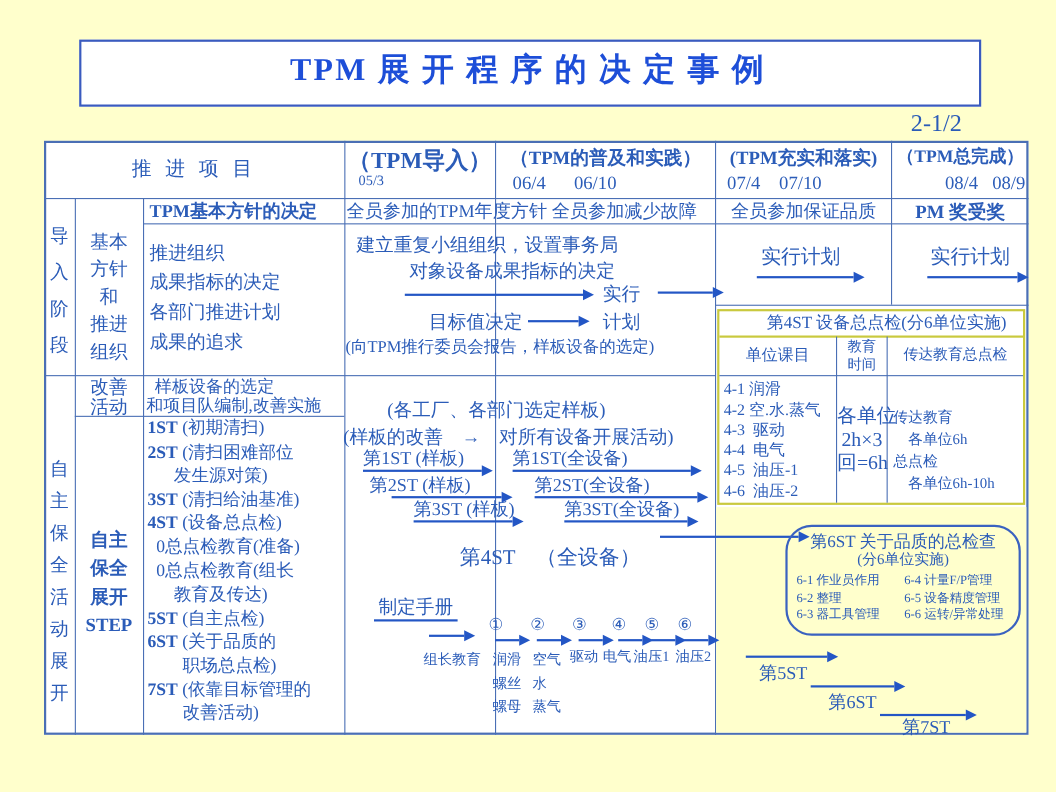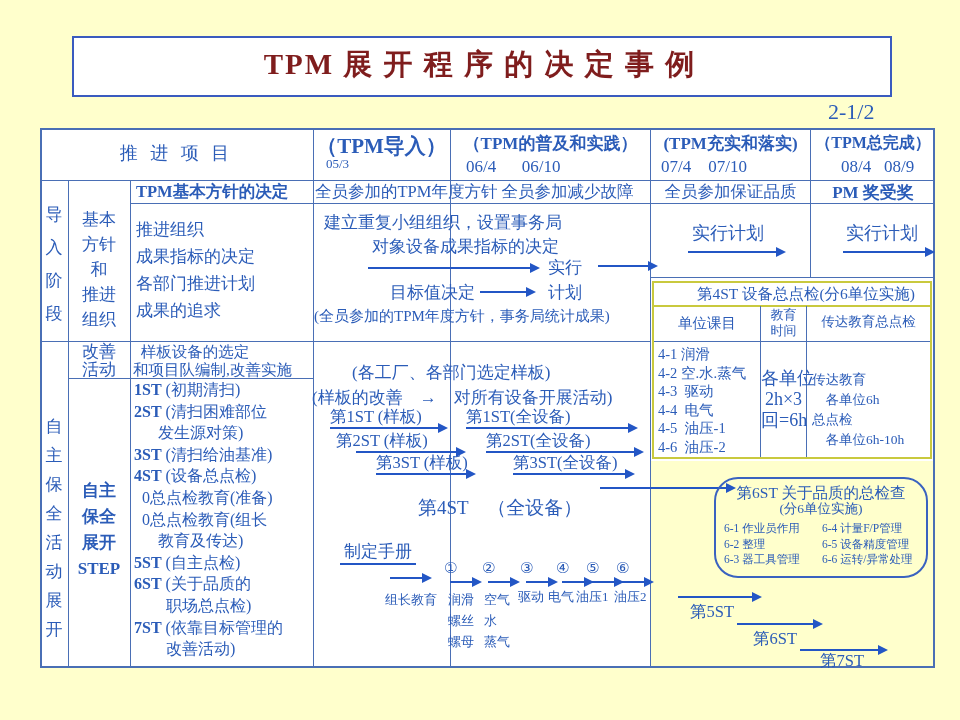--- a/index.html
+++ b/index.html
@@ -19,21 +19,21 @@
   .circ{font-family:"DejaVu Sans",sans-serif;}
   .st6grid{position:absolute;display:grid;grid-template-columns:98px 112px;
     font-size:11.5px;line-height:15.5px;white-space:pre;}
 </style>
 </head>
 <body>
 
 <div class="page">
 
   <div class="abs" style="left:72px;top:36px;width:816px;height:57px;background:#fff;border:2px solid #3a5bbf;"></div>
-  <div class="t b ctr" style="left:72px;top:36px;width:816px;height:57px;line-height:57px;font-size:29px;color:#7f1d1d;letter-spacing:2px;">TPM 展 开 程 序 的 决 定 事 例</div>
+  <div class="t b ctr" style="left:72px;top:36px;width:816px;height:57px;line-height:57px;font-size:29px;color:#1d4ed8;letter-spacing:2px;">TPM 展 开 程 序 的 决 定 事 例</div>
   <div class="t" style="left:828px;top:98px;font-size:22px;">2-1/2</div>
 
   <div class="abs" style="left:40px;top:128px;width:895px;height:540px;background:#ffffff;border:2px solid #4a6fb5;box-sizing:border-box;"></div>
 
   <div class="line" style="left:313px;top:128px;width:1px;height:540px;"></div>
   <div class="line" style="left:450px;top:128px;width:1px;height:540px;"></div>
   <div class="line" style="left:650px;top:128px;width:1px;height:540px;"></div>
   <div class="line" style="left:810px;top:128px;width:1px;height:149px;"></div>
   <div class="line" style="left:68px;top:180px;width:1px;height:488px;"></div>
   <div class="line" style="left:130px;top:180px;width:1px;height:488px;"></div>
@@ -46,21 +46,21 @@
   <div class="abs" style="left:651px;top:461px;width:282px;height:205px;background:#ffffcc;"></div>
 
   <div class="t ctr" style="left:40px;top:142px;width:273px;font-size:18px;letter-spacing:4px;">推 进 项 目</div>
   <div class="t b ctr" style="left:313px;top:133px;width:137px;font-size:21px;">（TPM导入）</div>
   <div class="t" style="left:326px;top:156px;font-size:13px;">05/3</div>
   <div class="t b ctr" style="left:451px;top:133px;width:199px;font-size:17px;">（TPM的普及和实践）</div>
   <div class="t" style="left:466px;top:156px;font-size:17px;">06/4      06/10</div>
   <div class="t b ctr" style="left:651px;top:133px;width:159px;font-size:17px;">(TPM充实和落实)</div>
   <div class="t" style="left:661px;top:156px;font-size:17px;">07/4    07/10</div>
   <div class="t b ctr" style="left:811px;top:133px;width:124px;font-size:16px;">（TPM总完成）</div>
-  <div class="t" style="left:841px;top:156px;font-size:17px;text-align:center;">08/4   08/9</div>
+  <div class="t" style="left:859px;top:156px;font-size:17px;text-align:center;">08/4   08/9</div>
 
   <div class="t b" style="left:136px;top:182px;font-size:16.5px;">TPM基本方针的决定</div>
   <div class="t" style="left:315px;top:182px;font-size:16.5px;">全员参加的TPM年度方针 全员参加减少故障</div>
   <div class="t ctr" style="left:651px;top:182px;width:159px;font-size:16.5px;">全员参加保证品质</div>
   <div class="t b ctr" style="left:811px;top:182px;width:124px;font-size:17px;">PM 奖受奖</div>
 
   <div class="t ctr" style="left:42px;top:198px;width:24px;font-size:17px;line-height:33px;">导
 入
 阶
 段</div>
@@ -75,21 +75,21 @@
 成果的追求</div>
 
   <div class="t" style="left:324px;top:212px;font-size:17px;">建立重复小组组织，设置事务局</div>
   <div class="t" style="left:372px;top:236px;font-size:17px;">对象设备成果指标的决定</div>
   <div class="arrow" style="left:368px;top:267px;width:162px;"></div>
   <div class="t" style="left:548px;top:257px;font-size:17px;">实行</div>
   <div class="arrow" style="left:598px;top:265px;width:50px;"></div>
   <div class="t" style="left:390px;top:282px;font-size:17px;">目标值决定</div>
   <div class="arrow" style="left:480px;top:291px;width:46px;"></div>
   <div class="t" style="left:548px;top:282px;font-size:17px;">计划</div>
-  <div class="t" style="left:314px;top:307px;font-size:15px;">(全员参加的TPM年度方针，事务局统计成果)</div>
+  <div class="t" style="left:314px;top:307px;font-size:15px;">(向TPM推行委员会报告，样板设备的选定)</div>
 
   <div class="t" style="left:692px;top:222px;font-size:18px;">实行计划</div>
   <div class="arrow" style="left:688px;top:251px;width:88px;"></div>
   <div class="t" style="left:846px;top:222px;font-size:18px;">实行计划</div>
   <div class="arrow" style="left:843px;top:251px;width:82px;"></div>
 
   <div class="t ctr" style="left:42px;top:412px;width:24px;font-size:17px;line-height:29px;">自
 主
 保
 全

